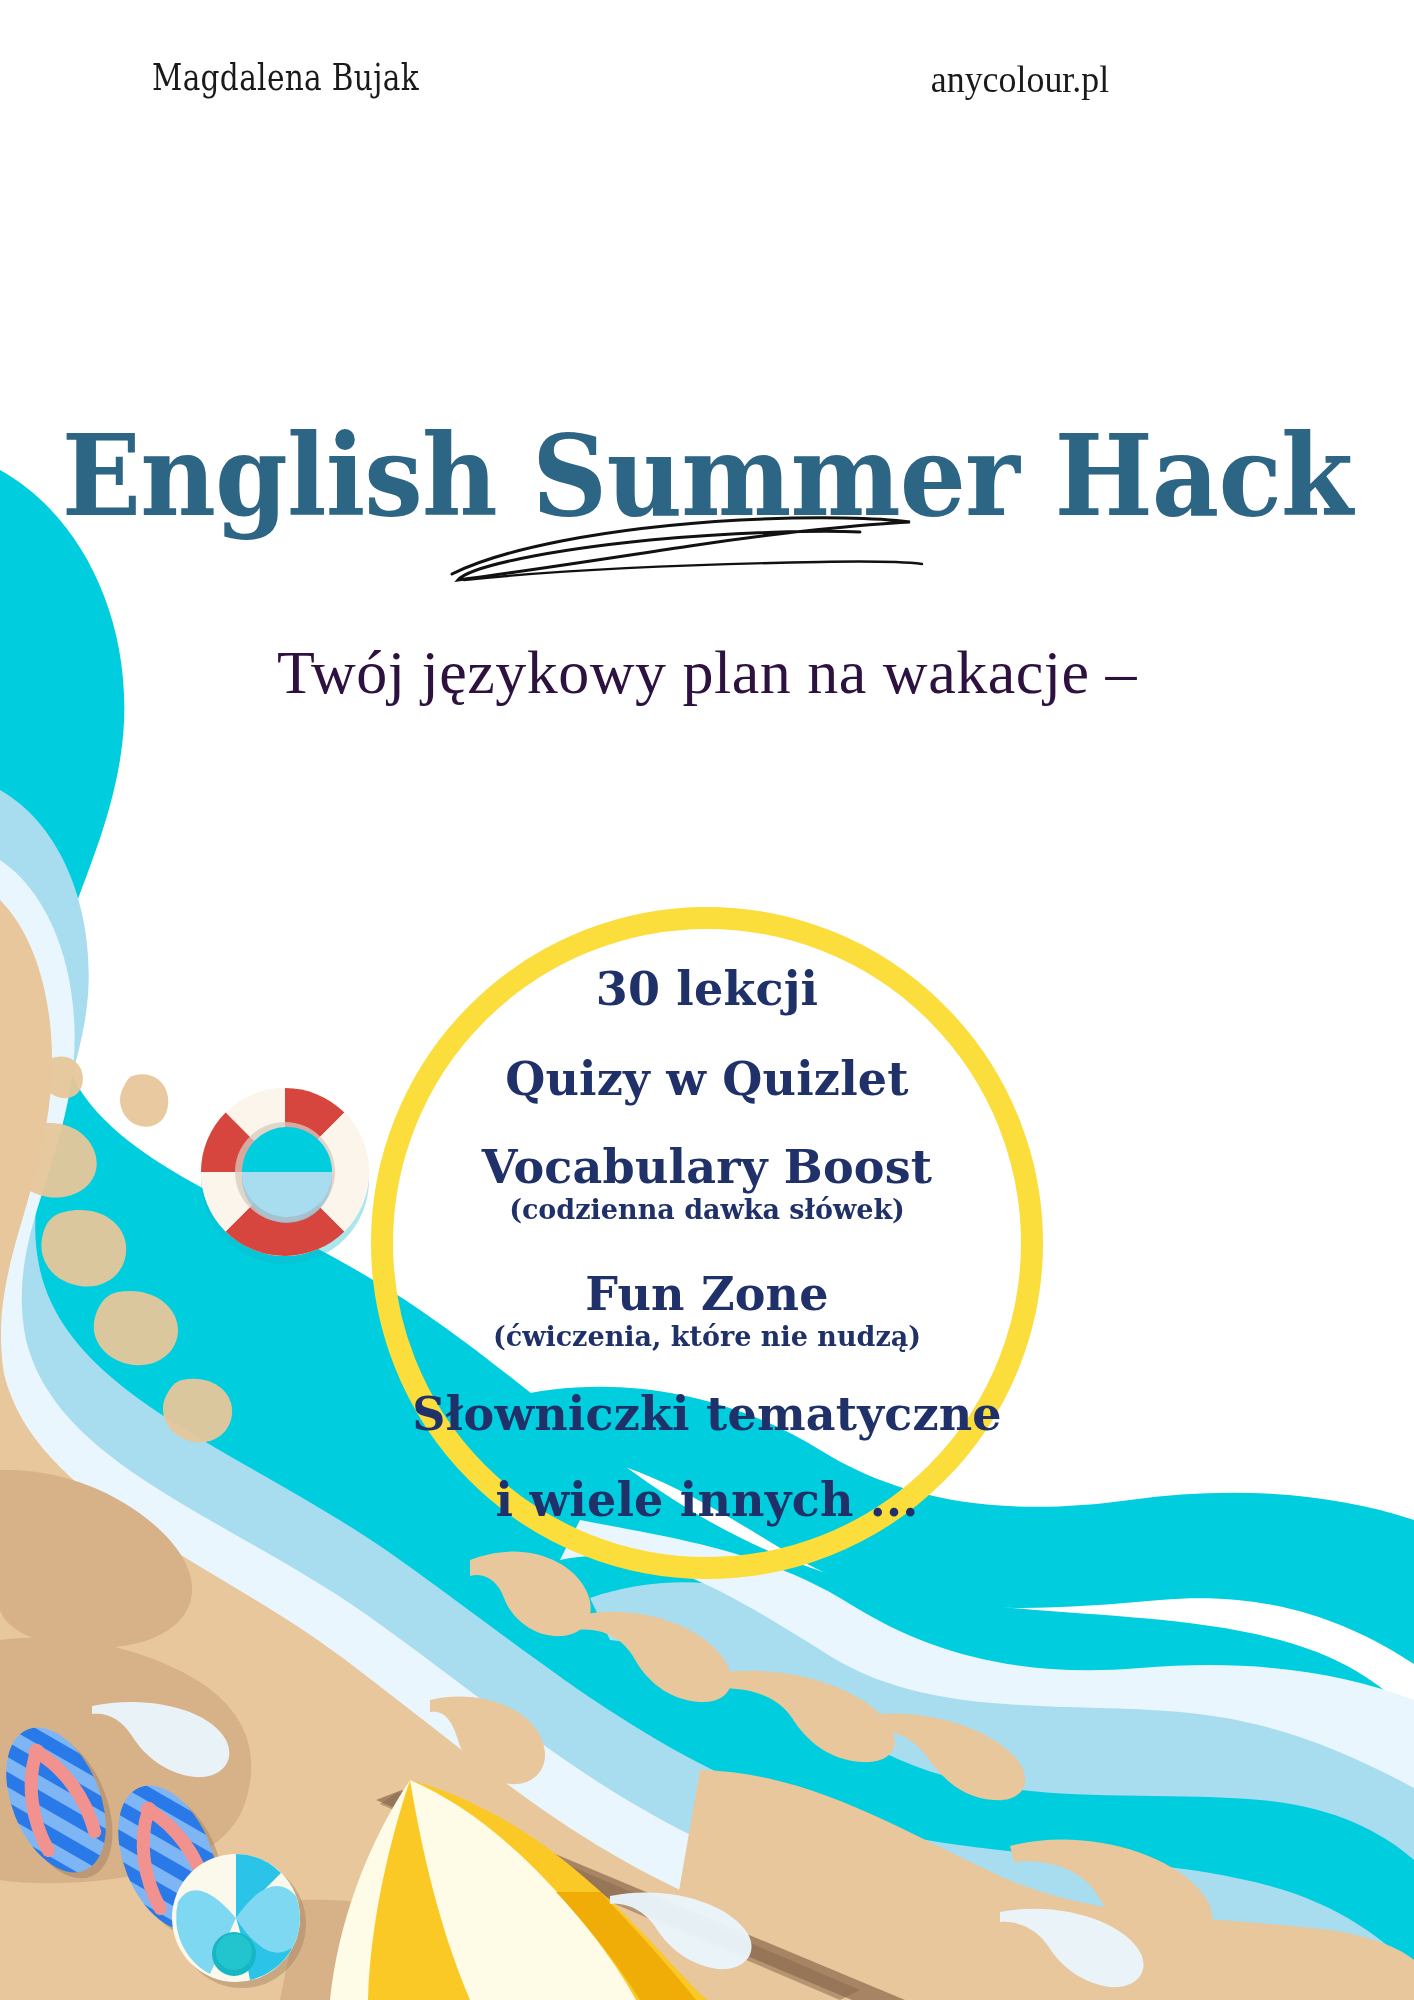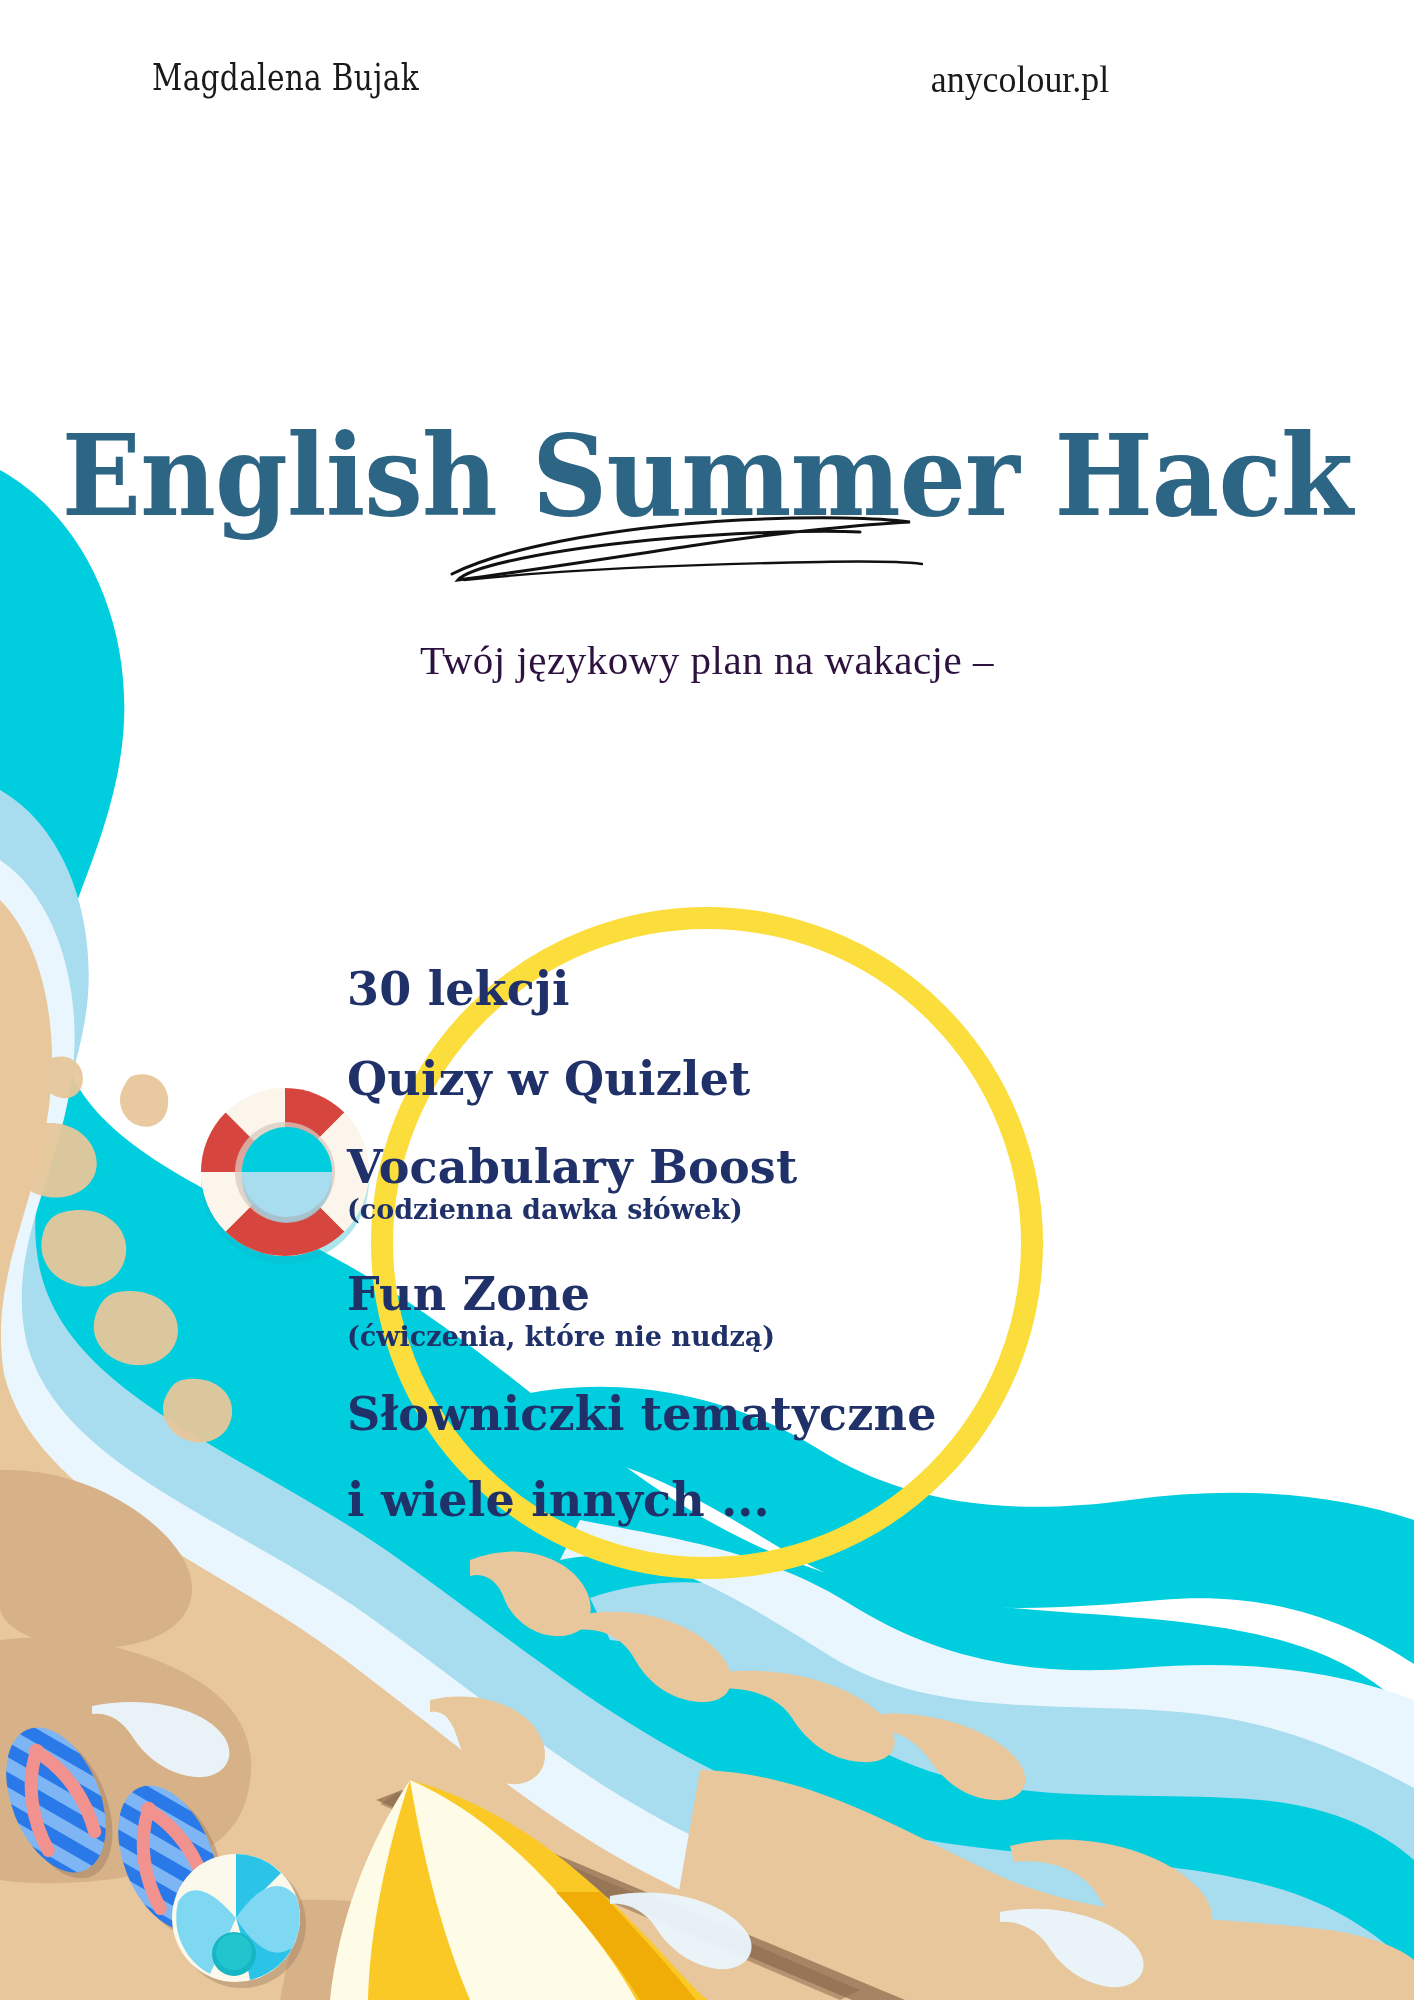--- a/index.html
+++ b/index.html
@@ -40,36 +40,37 @@
     white-space:nowrap;
   }
 
   
   .swash{position:absolute;left:440px;top:510px;width:560px;height:80px;}
 
   
   .subtitle{
     position:absolute;top:636px;left:0;width:1414px;text-align:center;
     font-family:"Liberation Serif", serif;
-    font-size:41px;line-height:1.19;color:#2d1240;
+    font-size:62px;line-height:1.19;color:#2d1240;
     letter-spacing:.5px;
   }
   .subtitle span{display:block;}
 
   
   .ring{
     position:absolute;left:707px;top:1243px;
     width:672px;height:672px;border-radius:50%;
     border:22px solid #FBDD3C;
     transform:translate(-50%,-50%);
     box-sizing:border-box;
   }
   .features{
     position:absolute;left:707px;top:1243px;
     width:720px;transform:translate(-50%,-50%);
+    text-align:center;
     font-family:"DejaVu Serif", serif;
     color:#1F3168;
   }
   .feat{margin:0 0 0 0;}
   .feat .lead{
     font-weight:700;font-size:46px;line-height:1.0;letter-spacing:.2px;
     white-space:nowrap;
   }
   .feat .sub{
     font-weight:700;font-size:27px;line-height:1.5;letter-spacing:0;

